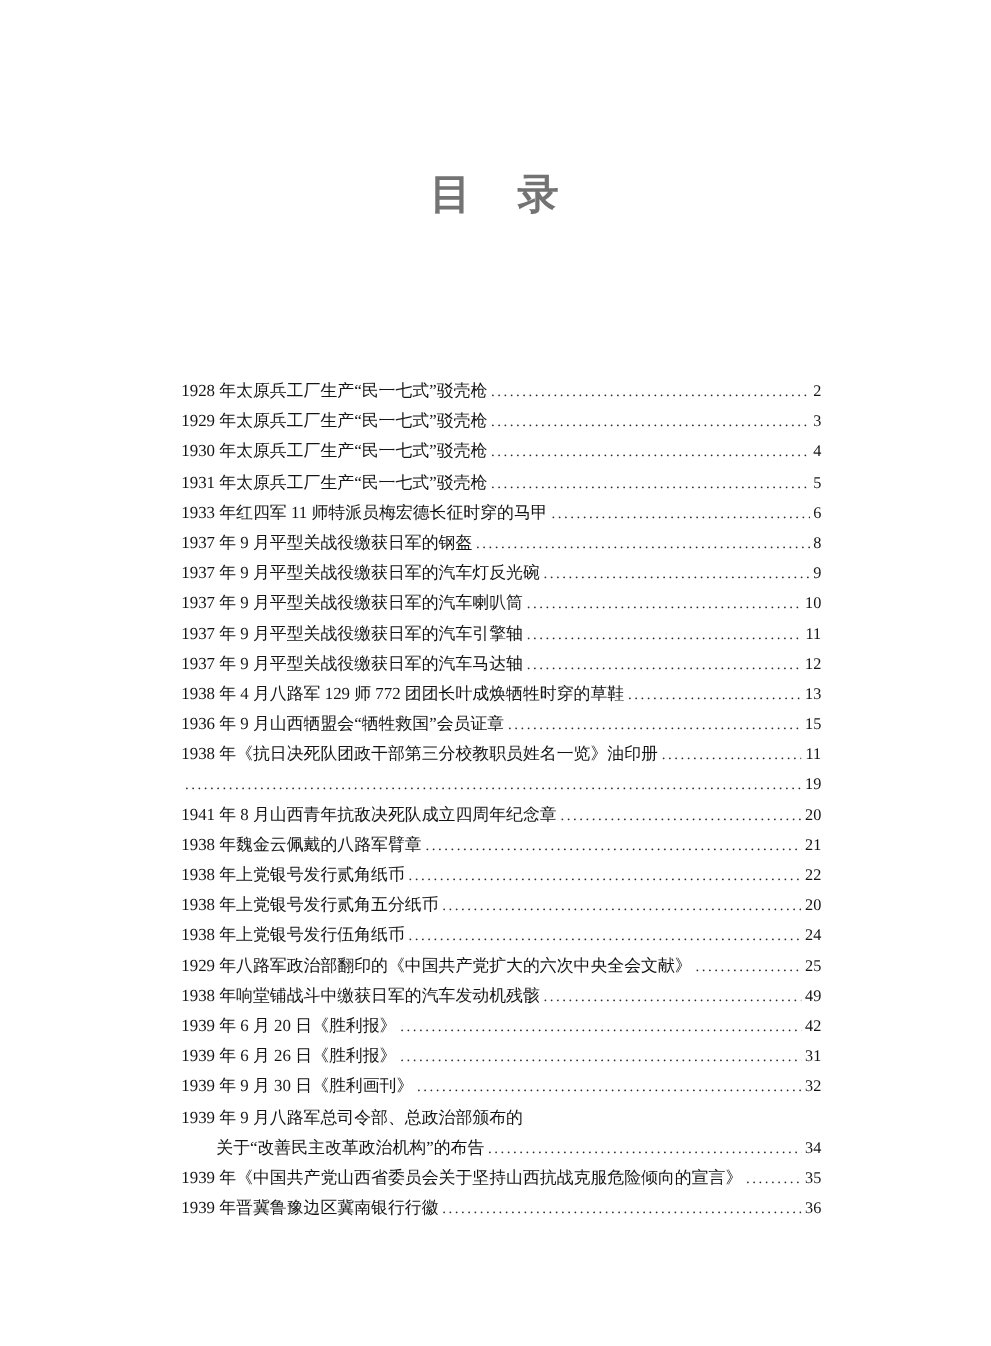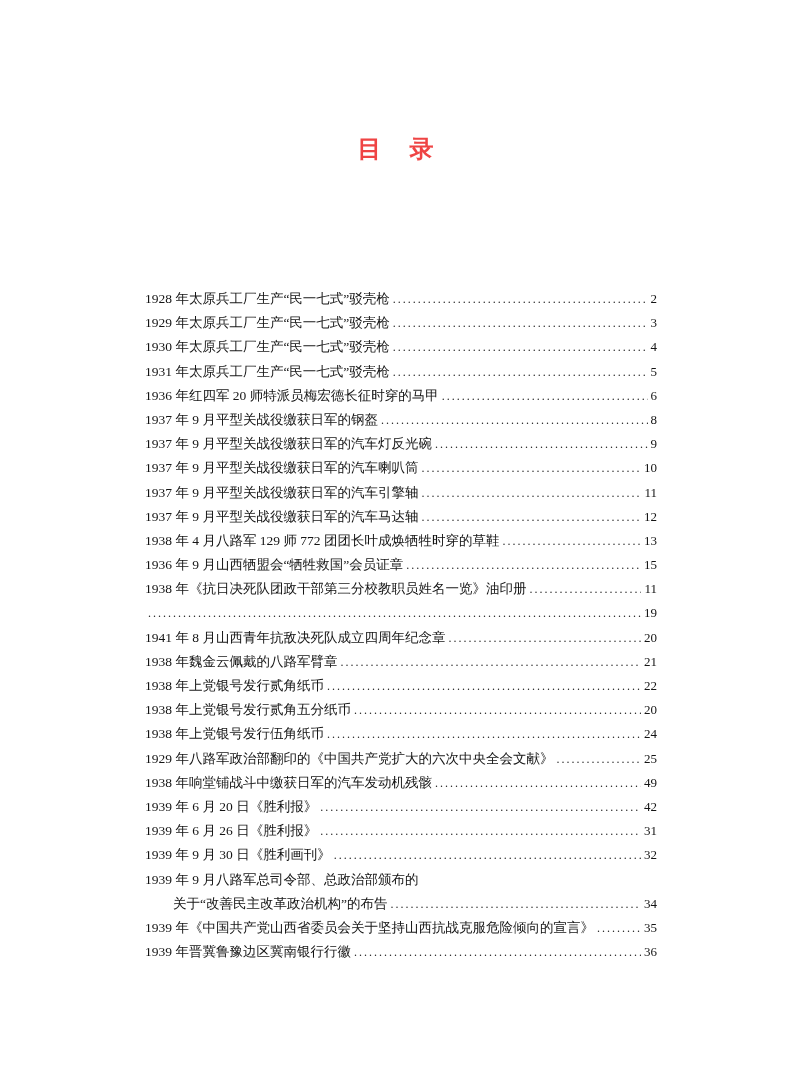--- a/index.html
+++ b/index.html
@@ -13,29 +13,29 @@
     height: 1077px;
     background: #ffffff;
     font-family: "Liberation Serif", "DejaVu Serif", serif;
     color: #141414;
     overflow: hidden;
   }
   .title {
     margin: 0;
     padding-top: 133px;
     text-align: center;
-    font-size: 24px;
+    font-size: 33px;
     font-weight: bold;
     letter-spacing: 2px;
-    color: #ef4444;
+    color: #737373;
   }
   .toc {
     position: absolute;
     left: 145px;
-    top: 287px;
+    top: 301px;
     width: 512px;
   }
   .row {
     display: flex;
     align-items: baseline;
     height: 24.2px;
     font-size: 13.5px;
     line-height: 24.2px;
     white-space: nowrap;
   }
@@ -87,21 +87,21 @@
         <span class="txt">1930 年太原兵工厂生产“民一七式”驳壳枪</span>
         <span class="dots"></span>
         <span class="num">4</span>
       </div>
       <div class="row">
         <span class="txt">1931 年太原兵工厂生产“民一七式”驳壳枪</span>
         <span class="dots"></span>
         <span class="num">5</span>
       </div>
       <div class="row">
-        <span class="txt">1936 年红四军 20 师特派员梅宏德长征时穿的马甲</span>
+        <span class="txt">1933 年红四军 11 师特派员梅宏德长征时穿的马甲</span>
         <span class="dots"></span>
         <span class="num">6</span>
       </div>
       <div class="row">
         <span class="txt">1937 年 9 月平型关战役缴获日军的钢盔</span>
         <span class="dots"></span>
         <span class="num">8</span>
       </div>
       <div class="row">
         <span class="txt">1937 年 9 月平型关战役缴获日军的汽车灯反光碗</span>

